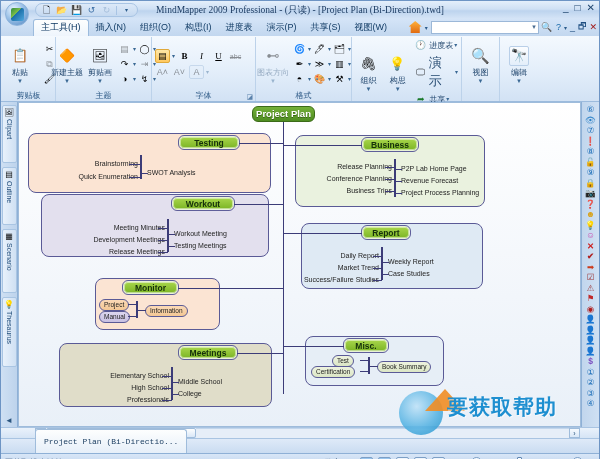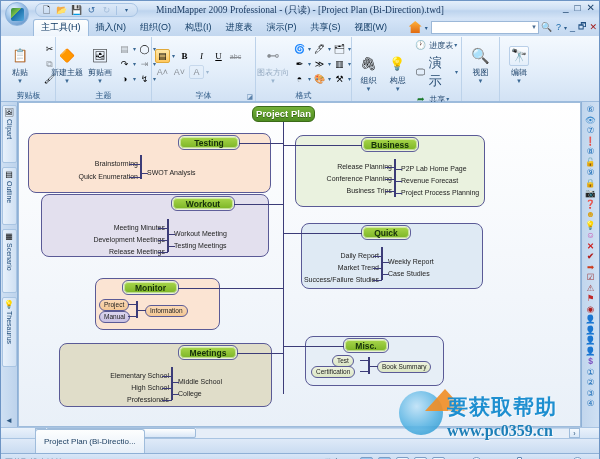--- a/index.html
+++ b/index.html
@@ -281,21 +281,21 @@
     height: 15px;
     background: linear-gradient(to bottom,#dfeaf8,#cadcf1);
     display: flex; align-items: flex-end; padding-left: 34px;
     border-top: 1px solid #a9c4e2;
   }
   .doctab {
     background: linear-gradient(to bottom,#fdfefe,#e6eff9);
     border: 1px solid #9fbcdb; border-bottom: none;
     border-radius: 3px 3px 0 0;
     padding: 7px 8px; font-size: 8px; color: #173a5e;
-    font-family: Liberation Sans, sans-serif;
+    font-family: Liberation Mono, monospace;
   }
 
   .statusbar {
     height: 17px;
     background: linear-gradient(to bottom,#d8e6f7 0%, #b9d0ea 100%);
     border-top: 1px solid #8eb0d6;
     display: flex; align-items: center; padding: 0 4px;
     font-size: 8px; color: #17375e;
   }
   .sb-mid { margin-left: auto; display: flex; align-items: center; gap: 5px; }
@@ -621,21 +621,21 @@
         <div class="leaf r" style="left:35px; top:133px; width:111px;">Development Meetings</div>
         <div class="ln lnh" style="left:139px; top:137px; width:10px;"></div>
         <div class="leaf r" style="left:58px; top:145px; width:88px;">Release Meetings</div>
         <div class="ln lnh" style="left:139px; top:149px; width:10px;"></div>
         <div class="leaf" style="left:155px; top:127px;">Workout Meeting</div>
         <div class="ln lnh" style="left:149px; top:131px; width:7px;"></div>
         <div class="leaf" style="left:155px; top:139px;">Testing Meetings</div>
         <div class="ln lnh" style="left:149px; top:143px; width:7px;"></div>
 
         <div class="branchbox" style="left:282px; top:120px; width:182px; height:66px; background:#dfeaf4;"></div>
-        <div class="topic" style="left:343px; top:123px; width:48px; height:13px;">Quick</div>
+        <div class="topic" style="left:343px; top:123px; width:48px; height:13px;">Report</div>
         <div class="ln lnh" style="left:264px; top:130px; width:79px;"></div>
         <div class="ln lnv" style="left:362px; top:144px; height:33px; width:2px;"></div>
         <div class="leaf r" style="left:295px; top:149px; width:65px;">Daily Report</div>
         <div class="ln lnh" style="left:354px; top:153px; width:9px;"></div>
         <div class="leaf r" style="left:290px; top:161px; width:70px;">Market Trend</div>
         <div class="ln lnh" style="left:354px; top:165px; width:9px;"></div>
         <div class="leaf r" style="left:274px; top:173px; width:86px;">Success/Failure Studies</div>
         <div class="ln lnh" style="left:354px; top:177px; width:9px;"></div>
         <div class="leaf" style="left:369px; top:155px;">Weekly Report</div>
         <div class="ln lnh" style="left:363px; top:159px; width:7px;"></div>
@@ -745,16 +745,15 @@
       </div>
       <div class="zbtn">+</div>
       <span style="font-size:7px;color:#36628e">⋰</span>
     </div>
   </div>
 
   <div class="watermark">
     <div class="wm-logo"></div>
     <div class="wm-arrow"></div>
     <div class="wm-cn">要获取帮助</div>
-    <div class="wm-url">www.pc0359.cn</div>
   </div>
 
 </div>
 
 </body></html>

